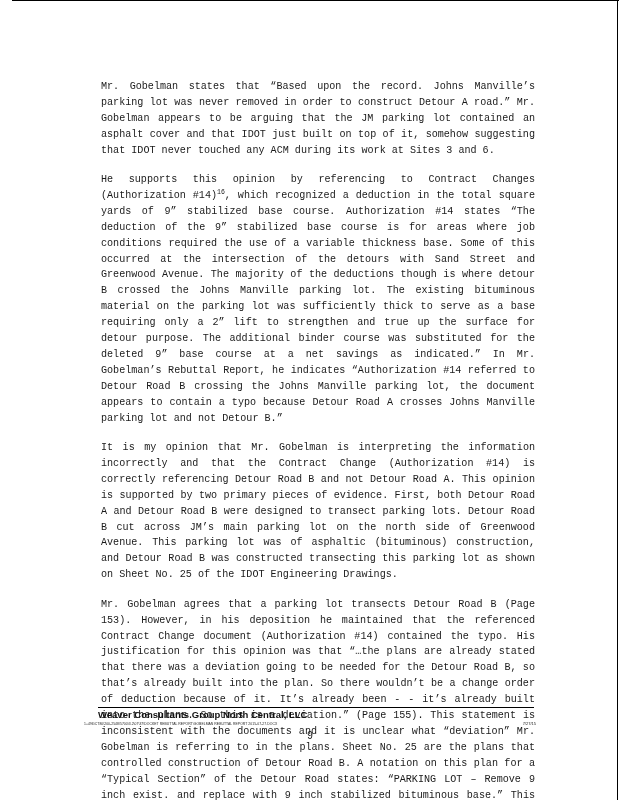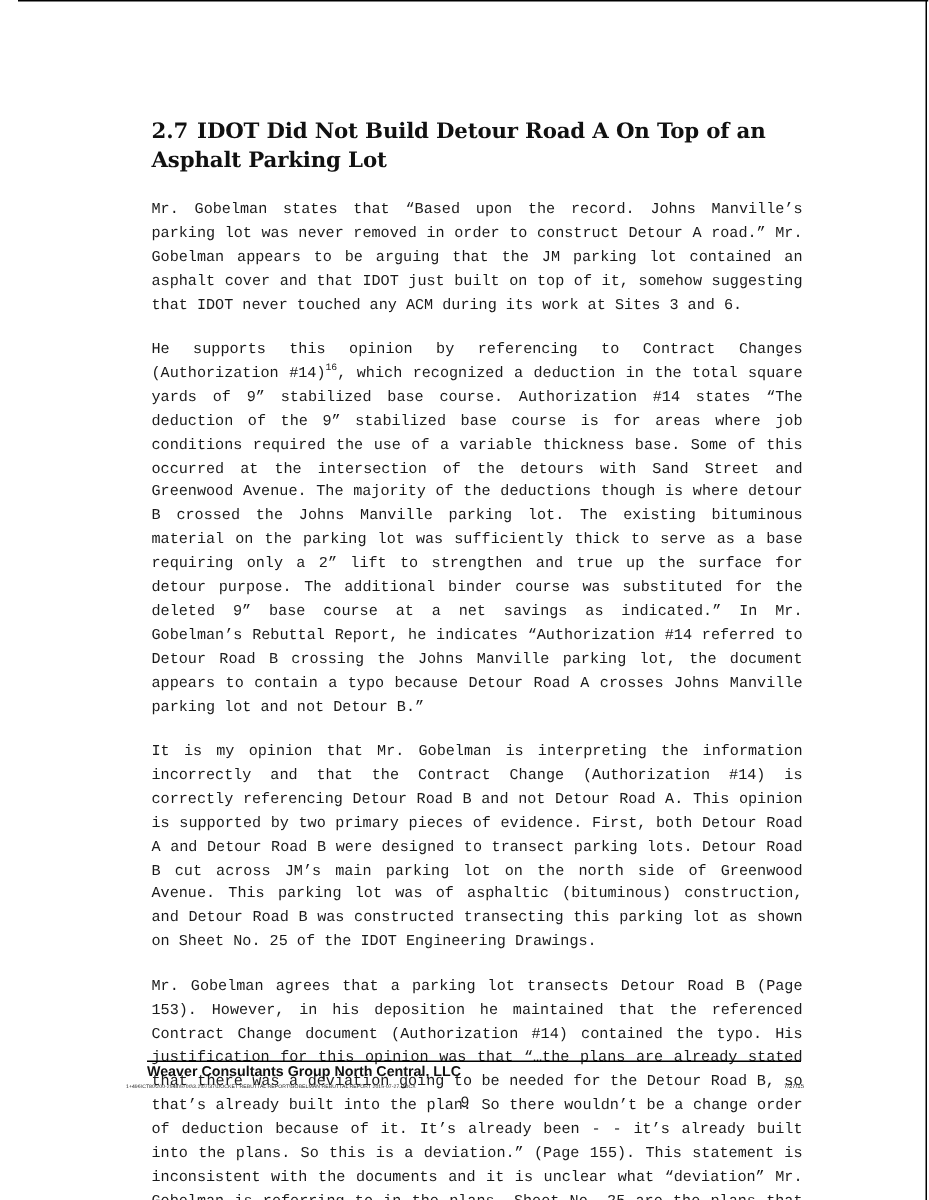--- a/index.html
+++ b/index.html
@@ -119,23 +119,20 @@
       color: #111;
     }
   </style>
 </head>
 <body>
 
 <div class="frame-top"></div>
 <div class="frame-right"></div>
 
 <div class="page">
-  <h2 class="heading">
-    <span class="num">2.7</span><span>IDOT Did Not Build Detour Road A On Top of an Asphalt Parking Lot</span>
-  </h2>
 
   <p class="body">Mr. Gobelman states that “Based upon the record. Johns Manville’s parking lot was never removed in order to construct Detour A road.”  Mr. Gobelman appears to be arguing that the JM parking lot contained an asphalt cover and that IDOT just built on top of it, somehow suggesting that IDOT never touched any ACM during its work at Sites 3 and 6.</p>
 
   <p class="body"><span>He supports this opinion by referencing to Contract Changes (Authorization #14)</span><sup>16</sup><span>, which recognized a deduction in the total square yards of 9” stabilized base course. Authorization #14 states “The deduction of the 9” stabilized base course is for areas where job conditions required the use of a variable thickness base.  Some of this occurred at the intersection of the detours with Sand Street and Greenwood Avenue. The majority of the deductions though is where detour B crossed the Johns Manville parking lot.  The existing bituminous material on the parking lot was sufficiently thick to serve as a base requiring only a 2” lift to strengthen and true up the surface for detour purpose.  The additional binder course was substituted for the deleted 9” base course at a net savings as indicated.”  In Mr. Gobelman’s Rebuttal Report, he indicates “Authorization #14 referred to Detour Road B crossing the Johns Manville parking lot, the document appears to contain a typo because Detour Road A crosses Johns Manville parking lot and not Detour B.”</span></p>
 
   <p class="body">It is my opinion that Mr. Gobelman is interpreting the information incorrectly and that the Contract Change (Authorization #14) is correctly referencing Detour Road B and not Detour Road A.  This opinion is supported by two primary pieces of evidence.  First, both Detour Road A and Detour Road B were designed to transect parking lots.  Detour Road B cut across JM’s main parking lot on the north side of Greenwood Avenue.  This parking lot was of asphaltic (bituminous) construction, and Detour Road B was constructed transecting this parking lot as shown on Sheet No. 25 of the IDOT Engineering Drawings.</p>
 
   <p class="body">Mr. Gobelman agrees that a parking lot transects Detour Road B (Page 153).  However, in his deposition he maintained that the referenced Contract Change document (Authorization #14) contained the typo.  His justification for this opinion was that “…the plans are already stated that there was a deviation going to be needed for the Detour Road B, so that’s already built into the plan.  So there wouldn’t be a change order of deduction because of it.  It’s already been - - it’s already built into the plans.  So this is a deviation.” (Page 155).  This statement is inconsistent with the documents and it is unclear what “deviation” Mr. Gobelman is referring to in the plans.  Sheet No. 25 are the plans that controlled construction of Detour Road B.  A notation on this plan for a “Typical Section” of the Detour Road states: “PARKING LOT – Remove 9 inch exist. and replace with 9 inch stabilized bituminous base.”  This indicates that the original plans for construction anticipated the removal of the parking lot, and parking lot subbase to a</p>
 </div>
 

